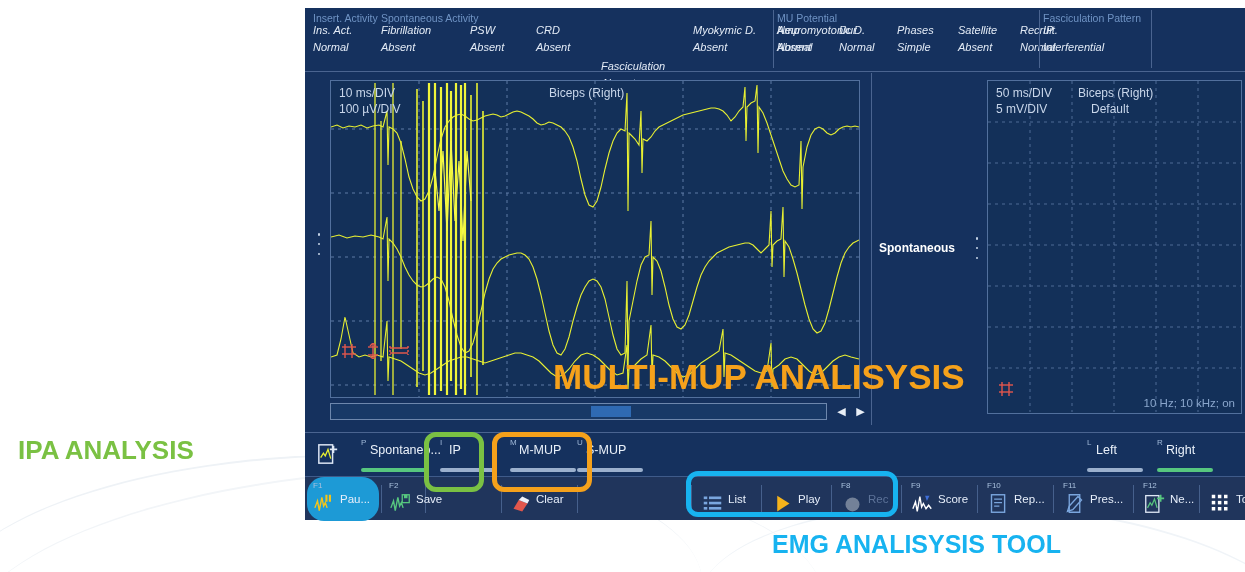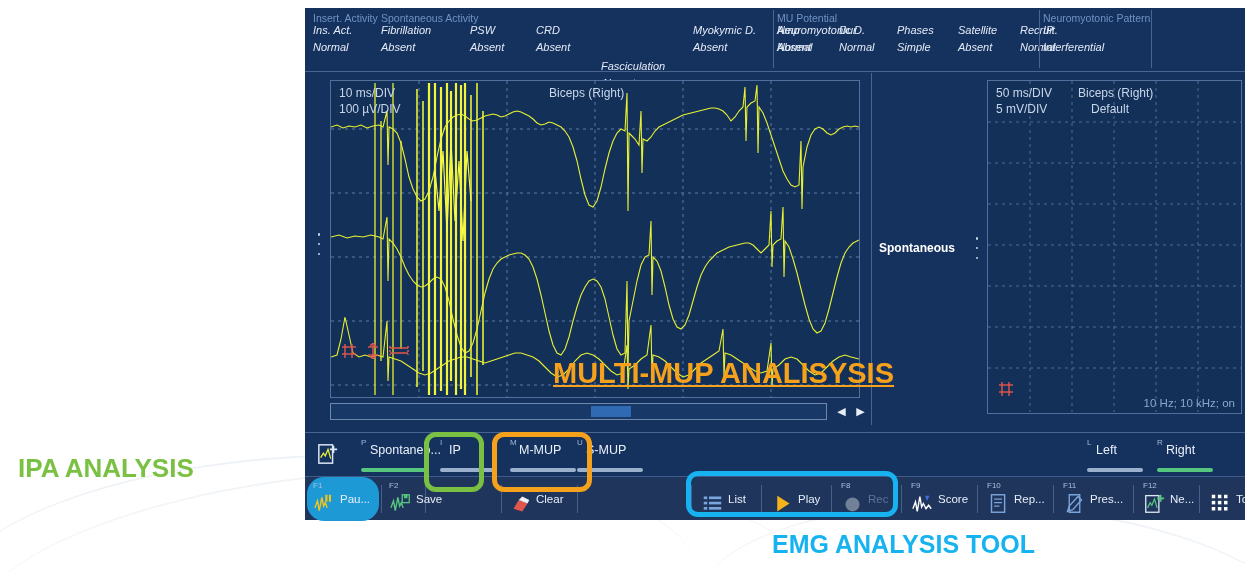--- a/index.html
+++ b/index.html
@@ -226,44 +226,44 @@
   #callout-green  { left: 424px; top: 432px; width: 60px;  height: 60px; border: 5px solid #7ac143; }
   #callout-orange { left: 492px; top: 432px; width: 100px; height: 60px; border: 5px solid #f5a11b; }
   #callout-blue   { left: 686px; top: 471px; width: 212px; height: 46px; border: 5px solid #17b3f0; }
 
   
   .anno {
     position: absolute; font-weight: bold; white-space: nowrap;
     font-family: "Liberation Sans", sans-serif;
   }
   #anno-ipa {
-    left: 18px; top: 453px; font-size: 26px; color: #7ac143; text-align: right;
+    left: 18px; top: 435px; font-size: 26px; color: #7ac143; text-align: right;
   }
   #anno-mup {
-    left: 553px; top: 357px; font-size: 29px; color: #f5a11b; text-decoration: underline;
+    left: 553px; top: 357px; font-size: 35px; color: #f5a11b;
   }
   #anno-emg {
     left: 772px; top: 530px; font-size: 25px; color: #17b3f0;
   }
 </style>
 </head>
 <body>
 
 <div class="swoosh swoosh1"></div>
 <div class="swoosh swoosh2"></div>
 <div class="swoosh swoosh3"></div>
 
 <div id="app-window">
 
   <div id="findings-header">
     <div class="grp-row" id="group-labels">
         <div class="grp-label" style="left: 8px;">Insert. Activity</div>
         <div class="grp-label" style="left: 76px;">Spontaneous Activity</div>
         <div class="grp-label" style="left: 472px;">MU Potential</div>
-        <div class="grp-label" style="left: 738px;">Neuromyotonic Pattern</div>
+        <div class="grp-label" style="left: 738px;">Fasciculation Pattern</div>
       </div>
     <div id="findings-columns">
         <div class="col" style="left: 8px;">
           <div class="hname">Ins. Act.</div>
           <div class="hval">Normal</div>
         </div>
         <div class="col" style="left: 76px;">
           <div class="hname">Fibrillation</div>
           <div class="hval">Absent</div>
         </div>
@@ -684,13 +684,13 @@
       </div>
   </div>
 </div>
 
 <div class="callout" id="callout-green"></div>
 <div class="callout" id="callout-orange"></div>
 <div class="callout" id="callout-blue"></div>
 
 <div class="anno" id="anno-ipa">IPA ANALYSIS</div>
 <div class="anno" id="anno-mup">MULTI-MUP ANALISYSIS</div>
-<div class="anno" id="anno-emg">EMG ANALYSIS TOOL</div>
+<div class="anno" id="anno-emg">EMG ANALISYSIS TOOL</div>
 
 </body></html>

